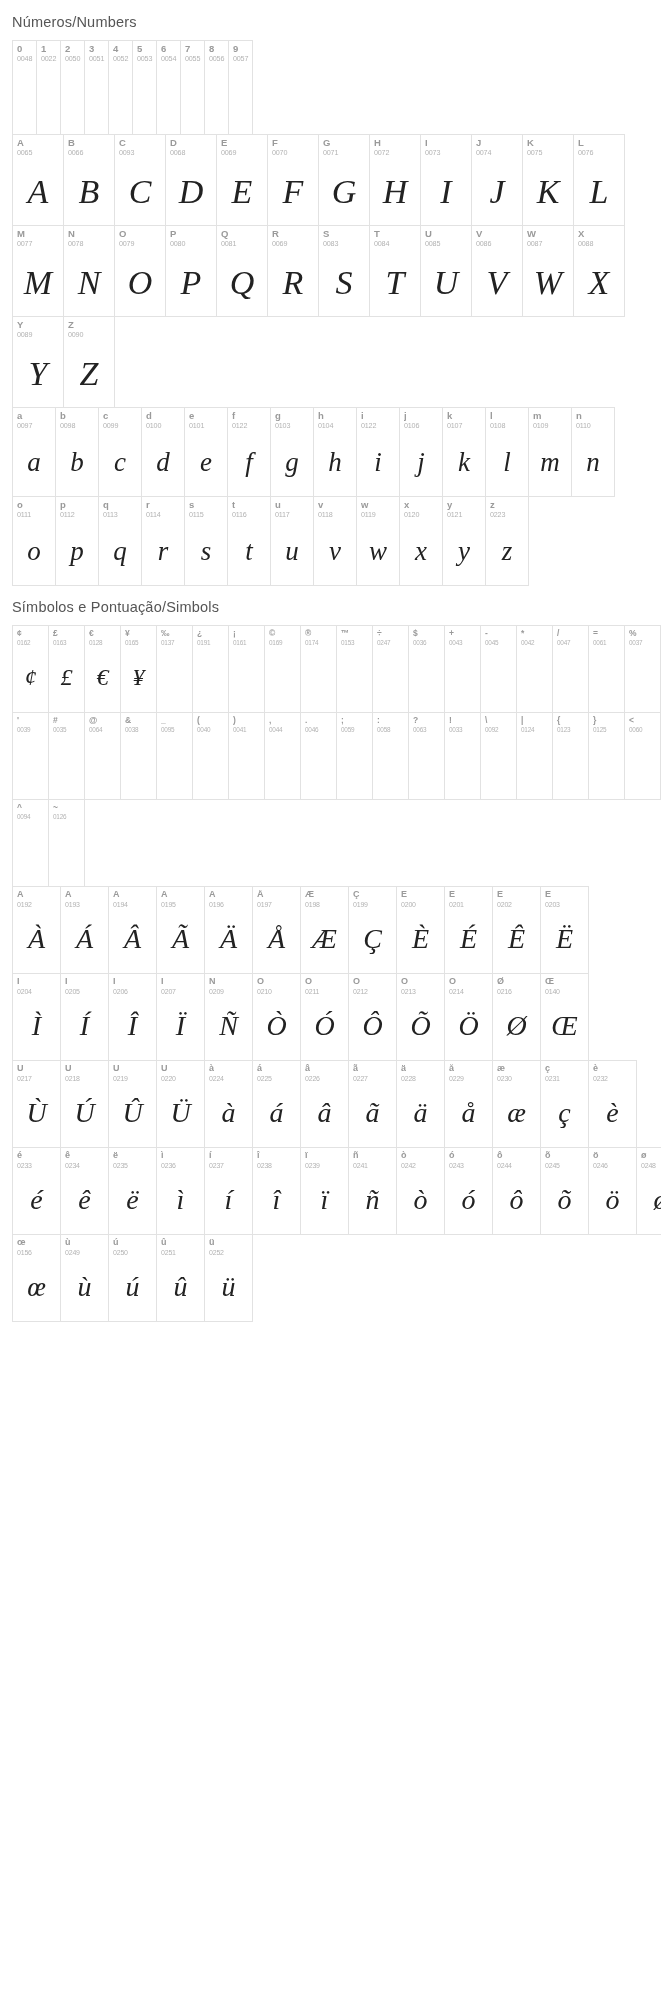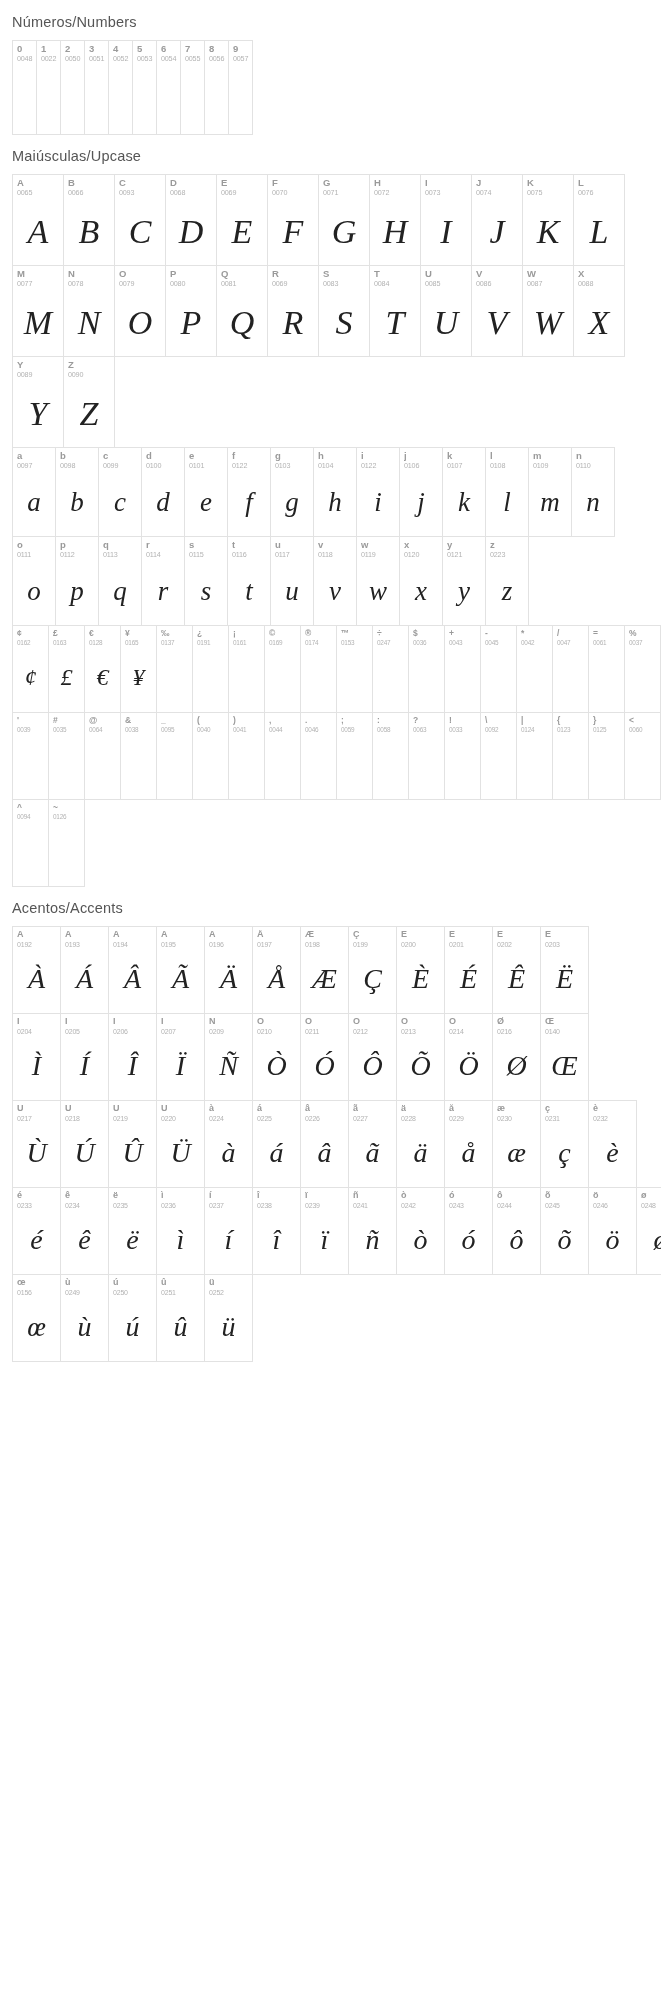--- a/index.html
+++ b/index.html
@@ -175,21 +175,20 @@
               <div class="meta">
                 <span class="ch">9</span>
                 <span class="code">0057</span>
               </div>
               <div class="big"></div>
             </div>
           </div>
         </div>
       </div>
       <div class="section">
-        <div class="section-title">Maiúsculas/Upcase</div>
         <div class="glyph-grid upcase">
           <div class="glyph-row">
             <div class="cell">
               <div class="meta">
                 <span class="ch">A</span>
                 <span class="code">0065</span>
               </div>
               <div class="big">A</div>
             </div>
             <div class="cell">
@@ -558,20 +557,21 @@
               <div class="meta">
                 <span class="ch">z</span>
                 <span class="code">0223</span>
               </div>
               <div class="big">z</div>
             </div>
           </div>
         </div>
       </div>
       <div class="section">
+        <div class="section-title">Símbolos e Pontuação/Simbols</div>
         <div class="glyph-grid symbols">
           <div class="glyph-row">
             <div class="cell">
               <div class="meta">
                 <span class="ch">¢</span>
                 <span class="code">0162</span>
               </div>
               <div class="big">¢</div>
             </div>
             <div class="cell">
@@ -836,21 +836,20 @@
               <div class="meta">
                 <span class="ch">~</span>
                 <span class="code">0126</span>
               </div>
               <div class="big"></div>
             </div>
           </div>
         </div>
       </div>
       <div class="section">
-        <div class="section-title">Acentos/Accents</div>
         <div class="glyph-grid accents">
           <div class="glyph-row">
             <div class="cell">
               <div class="meta">
                 <span class="ch">À</span>
                 <span class="code">0192</span>
               </div>
               <div class="big">À</div>
             </div>
             <div class="cell">

